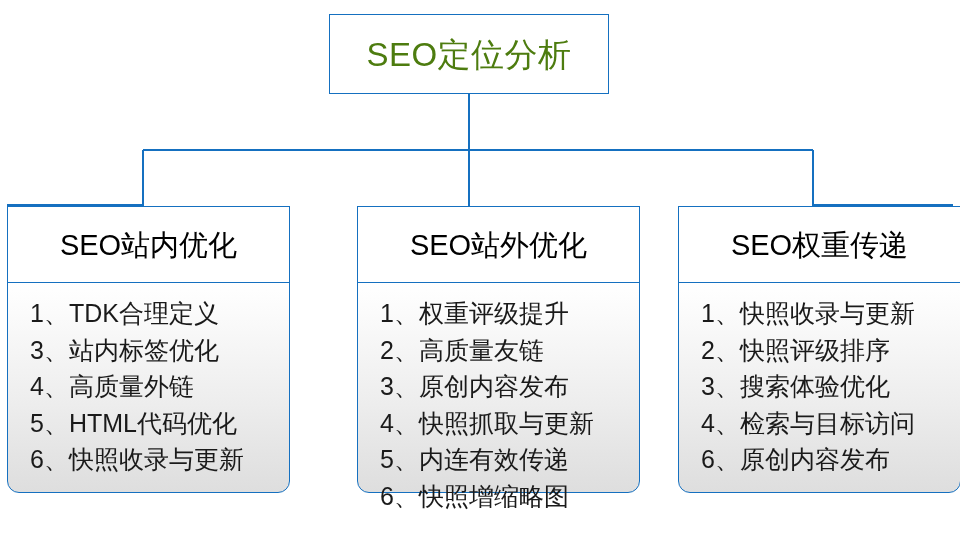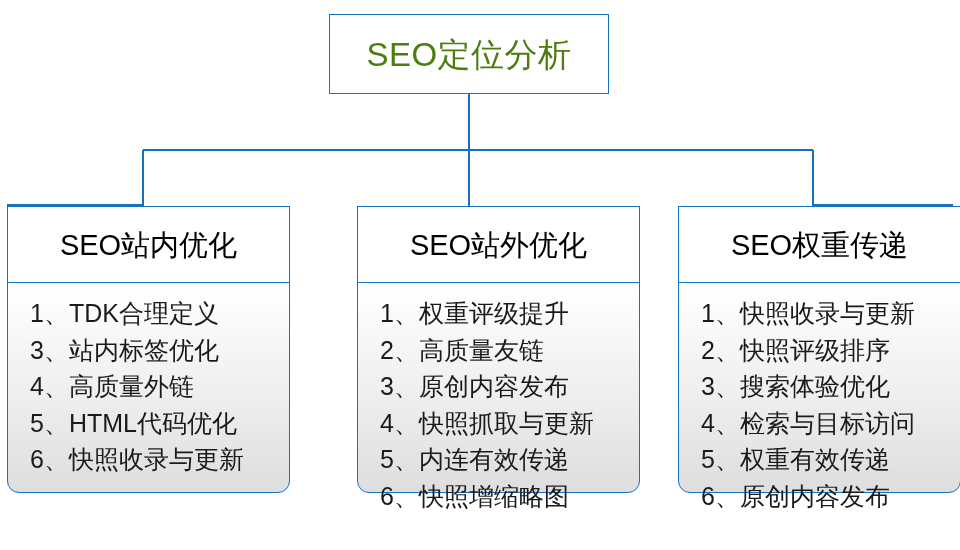--- a/index.html
+++ b/index.html
@@ -192,22 +192,19 @@
         <li>
           <span class="li-num">2、</span><span class="li-text">快照评级排序</span>
         </li>
         <li>
           <span class="li-num">3、</span><span class="li-text">搜索体验优化</span>
         </li>
         <li>
           <span class="li-num">4、</span><span class="li-text">检索与目标访问</span>
         </li>
         <li>
-          <span class="li-num">5、</span><span class="li-text">权重有效传递</span>
-        </li>
-        <li>
           <span class="li-num">6、</span><span class="li-text">原创内容发布</span>
         </li>
       </ol>
     </div>
   </div>
 
 </div>
 
 </body></html>

